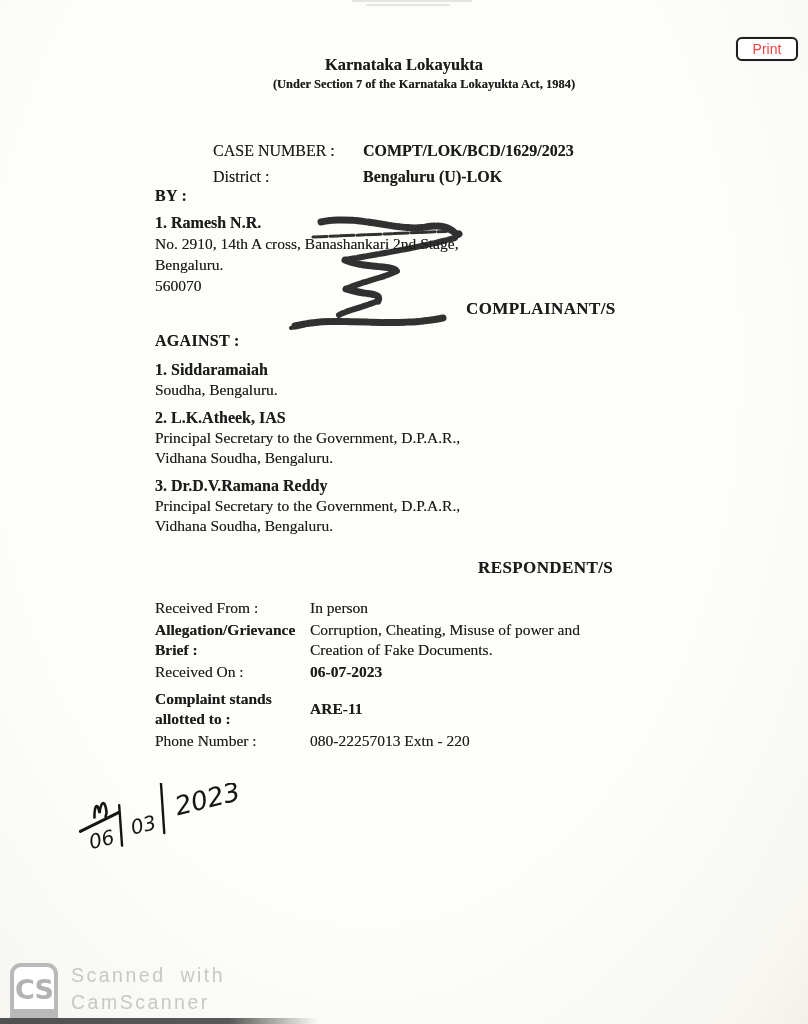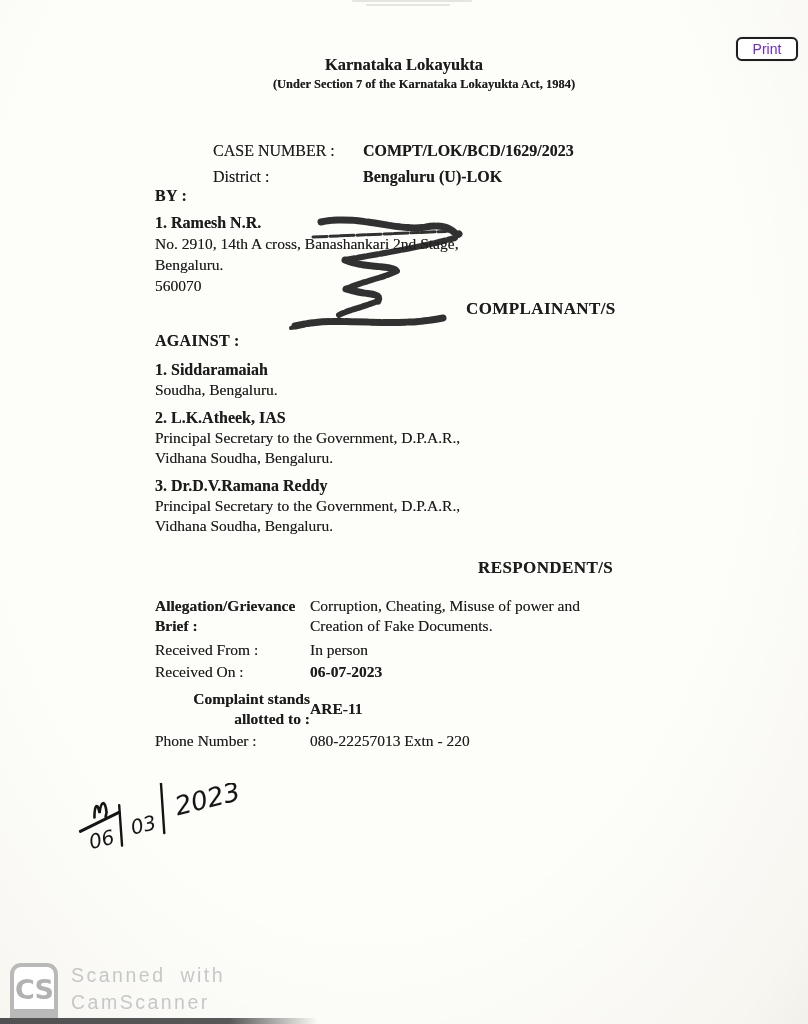--- a/index.html
+++ b/index.html
@@ -6,21 +6,21 @@
   .page{
     position:relative;width:808px;height:1024px;margin:0 auto;overflow:hidden;
     background:radial-gradient(ellipse at 45% 35%, #fdfdfa 60%, #f7f6f1 92%, #f1f0ea 100%);
     font-family:"Liberation Serif", serif;color:#1c1c1c;
   }
   .doc-text{text-shadow:0 0 .5px rgba(25,25,25,.55);}
   
   .print-btn{
     position:absolute;top:37px;right:10px;width:62px;height:24px;
     background:#fff;border:2px solid #1e1e1e;border-radius:6px;
-    font-family:"Liberation Sans", sans-serif;font-size:14px;color:#6d28d9;
+    font-family:"Liberation Sans", sans-serif;font-size:14px;color:#ef4444;
     display:flex;align-items:center;justify-content:center;cursor:pointer;
     box-shadow:0 0 1px rgba(0,0,0,.4);
   }
   
   .top-smudge{position:absolute;left:352px;top:0;width:120px;height:9px;opacity:.16;}
   .top-smudge i{display:block;height:2px;background:#6b6b5f;margin-bottom:2px;border-radius:2px;}
   .top-smudge i:last-child{width:70%;margin-left:12%;}
   
   .header{position:absolute;top:55px;left:0;width:100%;text-align:center;}
   .title{font-size:20px;font-weight:bold;line-height:24px;letter-spacing:.3px;}
@@ -44,21 +44,21 @@
   .against-block .party-line{line-height:20px;}
   .against-block .party-name{margin-top:8px;}
   .against-block .entry:first-of-type .party-name{margin-top:6px;}
   
   .details-block{position:absolute;left:155px;top:594px;width:480px;font-size:15.5px;}
   .detail-row{display:flex;margin-top:2px;}
   .detail-label{width:155px;line-height:20px;}
   .detail-value{flex:1;line-height:20px;}
   .bold{font-weight:bold;}
   .row-gap{margin-top:4px;}
-  .row-gap-lg{margin-top:7px;text-align:right;}
+  .row-gap-lg{margin-top:7px;}
   .center-val{display:flex;align-items:center;}
   
   .scribble{position:absolute;left:283px;top:212px;}
   .handwritten{position:absolute;left:68px;top:783px;}
   
   .cs-logo{position:absolute;left:10px;top:963px;}
   .cs-text{
     position:absolute;left:71px;top:962px;
     font-family:"Liberation Sans", sans-serif;font-size:19.5px;color:#c7c7c7;
     letter-spacing:2.5px;word-spacing:7px;line-height:27px;font-weight:500;
@@ -135,33 +135,33 @@
     <div class="entry">
       <div class="party-name">3. Dr.D.V.Ramana Reddy</div>
       <div class="party-line">Principal Secretary to the Government, D.P.A.R.,</div>
       <div class="party-line">Vidhana Soudha, Bengaluru.</div>
     </div>
   </div>
 
   <div class="role-label role-respondent doc-text">RESPONDENT/S</div>
 
   <div class="details-block doc-text">
+    <div class="detail-row row-gap">
+      <div class="detail-label">Received From :</div>
+      <div class="detail-value">In person</div>
+    </div>
     <div class="detail-row">
       <div class="detail-label bold">
         <div>Allegation/Grievance</div>
         <div>Brief :</div>
       </div>
       <div class="detail-value">
         <div>Corruption, Cheating, Misuse of power and</div>
         <div>Creation of Fake Documents.</div>
       </div>
-    </div>
-    <div class="detail-row row-gap">
-      <div class="detail-label">Received From :</div>
-      <div class="detail-value">In person</div>
     </div>
     <div class="detail-row">
       <div class="detail-label">Received On :</div>
       <div class="detail-value bold">06-07-2023</div>
     </div>
     <div class="detail-row row-gap-lg">
       <div class="detail-label bold">
         <div>Complaint stands</div>
         <div>allotted to :</div>
       </div>

